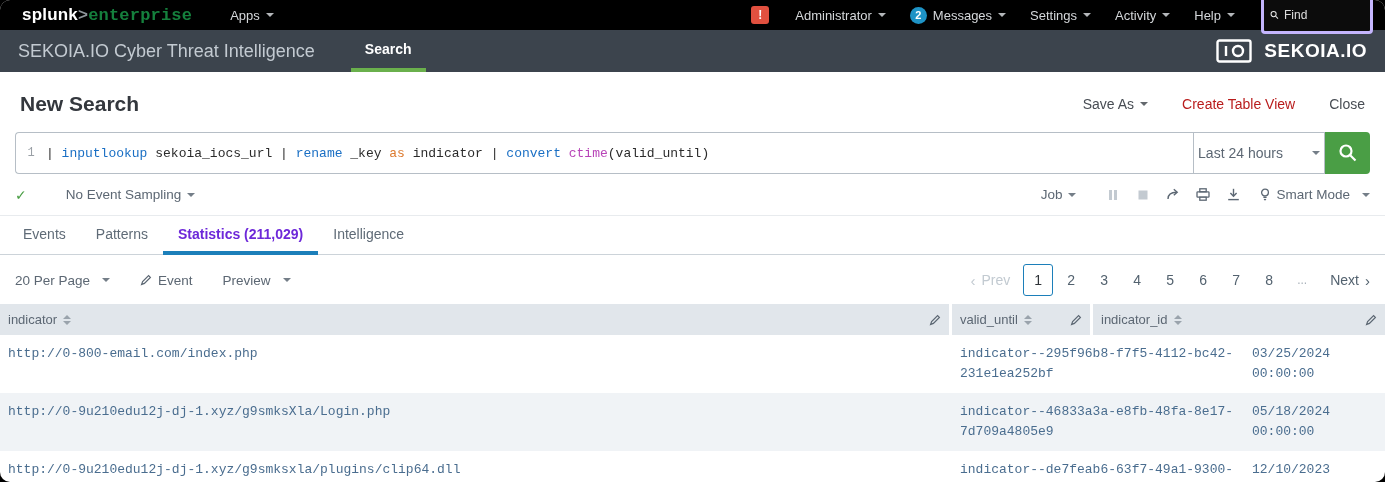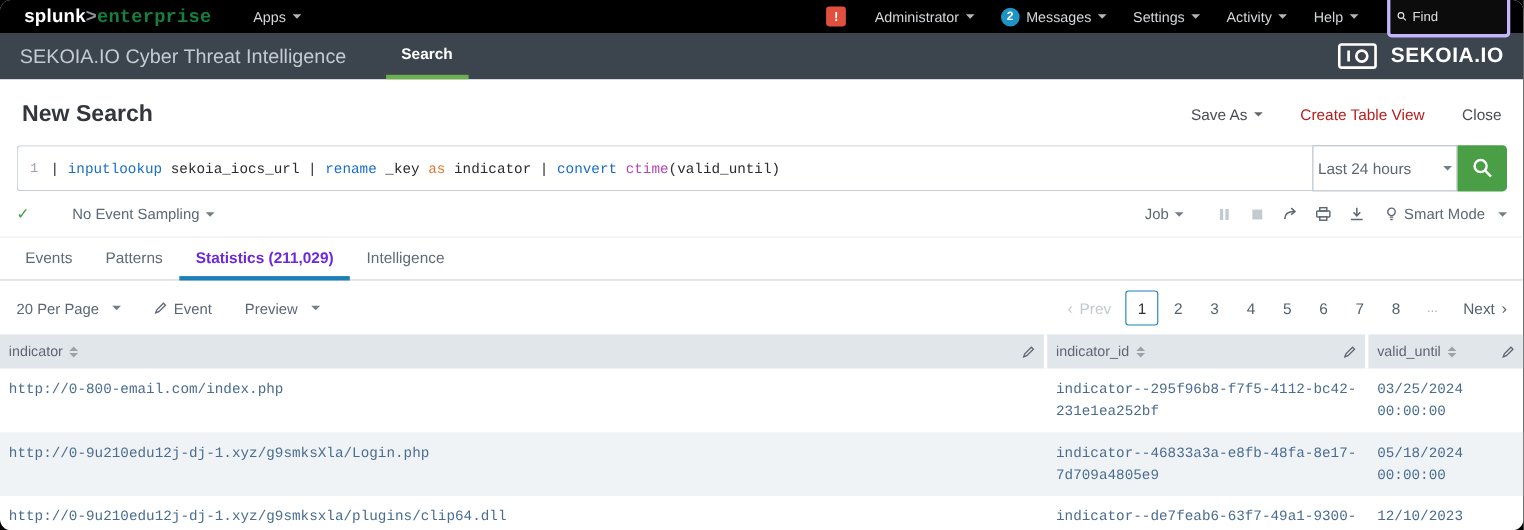--- a/index.html
+++ b/index.html
@@ -283,42 +283,42 @@
           <span class="label">indicator</span>
           <span class="sort-icon">
             <i class="up"></i>
             <i class="dn"></i>
           </span>
           <span class="spacer"></span>
           <svg width="12" height="12" viewBox="0 0 12 12">
             <path d="M1.6 10.4 L2.6 7.6 L8.6 1.6 L10.4 3.4 L4.4 9.4 Z" fill="none" stroke="#5c6773" stroke-width="1.2"></path>
           </svg>
         </div>
+        <div class="th c2">
+          <span class="label">valid_until</span>
+          <span class="sort-icon">
+            <i class="up"></i>
+            <i class="dn"></i>
+          </span>
+          <span class="spacer"></span>
+          <svg width="12" height="12" viewBox="0 0 12 12">
+            <path d="M1.6 10.4 L2.6 7.6 L8.6 1.6 L10.4 3.4 L4.4 9.4 Z" fill="none" stroke="#5c6773" stroke-width="1.2"></path>
+          </svg>
+        </div>
         <div class="th c1">
           <span class="label">indicator_id</span>
           <span class="sort-icon">
             <i class="up"></i>
             <i class="dn"></i>
           </span>
           <span class="spacer"></span>
           <svg width="12" height="12" viewBox="0 0 12 12">
             <path d="M1.6 10.4 L2.6 7.6 L8.6 1.6 L10.4 3.4 L4.4 9.4 Z" fill="none" stroke="#5c6773" stroke-width="1.2"></path>
           </svg>
         </div>
-        <div class="th c2">
-          <span class="label">valid_until</span>
-          <span class="sort-icon">
-            <i class="up"></i>
-            <i class="dn"></i>
-          </span>
-          <span class="spacer"></span>
-          <svg width="12" height="12" viewBox="0 0 12 12">
-            <path d="M1.6 10.4 L2.6 7.6 L8.6 1.6 L10.4 3.4 L4.4 9.4 Z" fill="none" stroke="#5c6773" stroke-width="1.2"></path>
-          </svg>
-        </div>
       </div>
     <div id="table-body">
         <div class="tr">
           <div class="td c0">http://0-800-email.com/index.php</div>
           <div class="td c1 wrap-break">indicator--295f96b8-f7f5-4112-bc42-231e1ea252bf</div>
           <div class="td c2">03/25/2024 00:00:00</div>
         </div>
         <div class="tr">
           <div class="td c0">http://0-9u210edu12j-dj-1.xyz/g9smksXla/Login.php</div>
           <div class="td c1 wrap-break">indicator--46833a3a-e8fb-48fa-8e17-7d709a4805e9</div>

